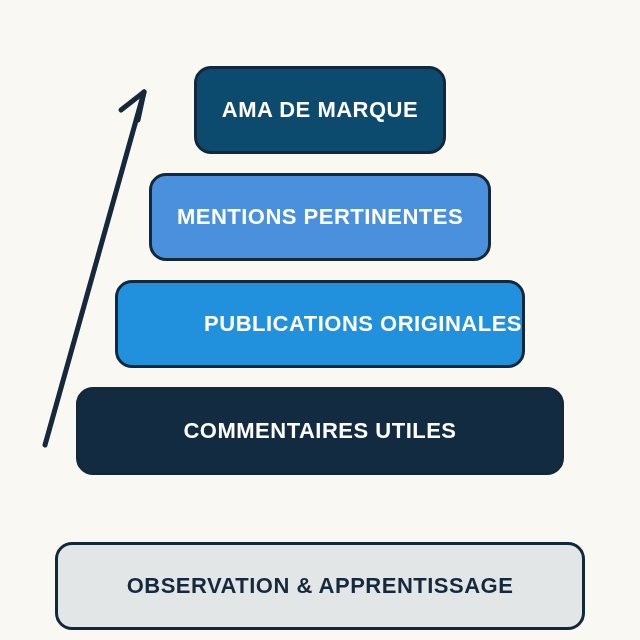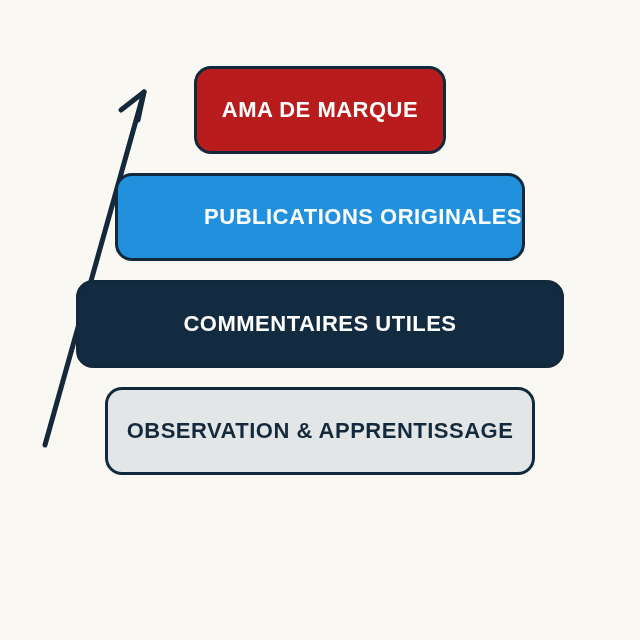--- a/index.html
+++ b/index.html
@@ -48,37 +48,40 @@
     font-weight: bold;
     font-size: 22px;
     letter-spacing: 0.5px;
     text-align: center;
     white-space: nowrap;
   }
   .level-0 { width: 252px; }
   .level-1 { width: 342px; }
   .level-2 { width: 410px; }
   .level-3 { width: 488px; }
-  .level-4 { width: 430px; }
+  .level-4 { width: 530px; margin-top: 48px; }
 </style>
 </head>
 <body style="background: rgb(250, 248, 242);">
 
 <div class="canvas">
 
   <div class="arrow-wrap" style="color: rgb(22, 41, 60);">
     <svg width="150" height="390" viewBox="0 0 150 390" fill="none" xmlns="http://www.w3.org/2000/svg">
       <line x1="23" y1="375" x2="122" y2="22" stroke="currentColor" stroke-width="5" stroke-linecap="round"></line>
       <path d="M122 22 L99 40 M122 22 L116 50" stroke="currentColor" stroke-width="5" stroke-linecap="round" fill="none"></path>
     </svg>
   </div>
 
   <div class="stack">
-    <div class="level level-0" style="background: #b91c1c; color: rgb(255, 255, 255); border-color: rgb(18, 41, 59);">
+    <div class="level level-0" style="background: #0c4a6e; color: rgb(255, 255, 255); border-color: rgb(18, 41, 59);">
       <span>AMA DE MARQUE</span>
+    </div>
+    <div class="level level-1" style="background: rgb(74, 144, 220); color: rgb(255, 255, 255); border-color: rgb(18, 41, 59);">
+      <span>MENTIONS PERTINENTES</span>
     </div>
     <div class="level level-2" style="background: rgb(33, 145, 221); color: rgb(255, 255, 255); border-color: rgb(18, 41, 59); justify-content: flex-end;">
       <span>PUBLICATIONS ORIGINALES</span>
     </div>
     <div class="level level-3" style="background: rgb(19, 43, 64); color: rgb(255, 255, 255); border-color: rgb(18, 41, 59);">
       <span>COMMENTAIRES UTILES</span>
     </div>
     <div class="level level-4" style="background: rgb(226, 230, 231); color: rgb(21, 41, 60); border-color: rgb(18, 41, 59);">
       <span>OBSERVATION &amp; APPRENTISSAGE</span>
     </div>

